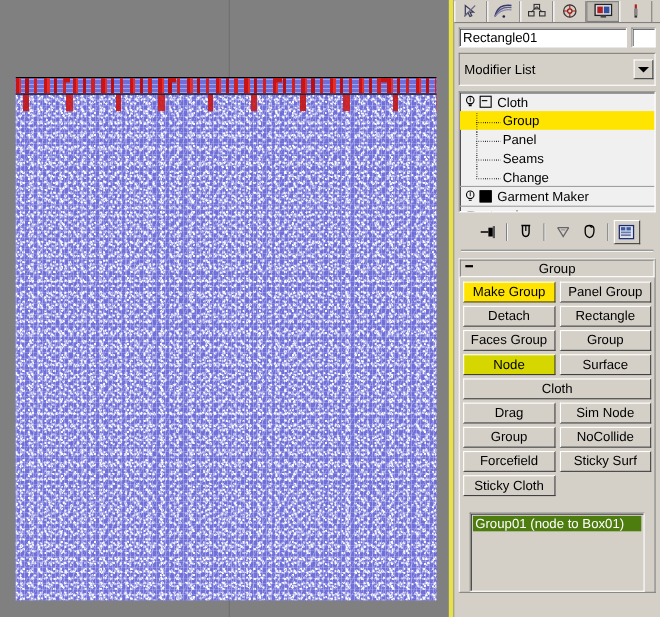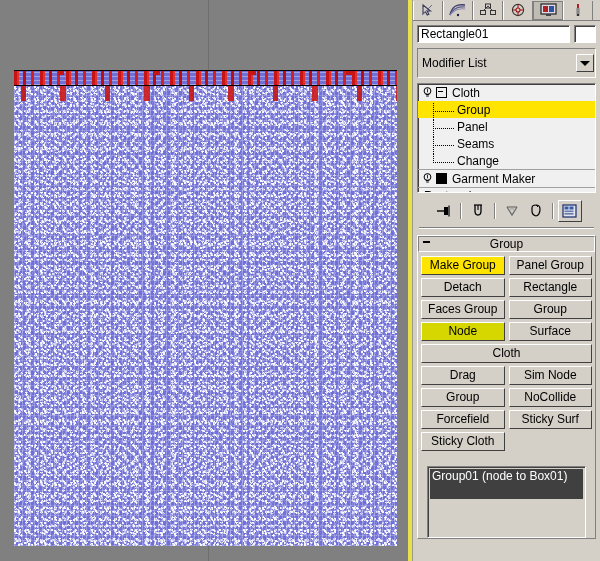--- a/index.html
+++ b/index.html
@@ -240,22 +240,22 @@
   .btn.spacer{visibility:hidden;}
 
   
   .listbox{
     margin:8px 9px 0 9px;height:72px;background:#d4d0c8;
     border:1px solid;border-color:#808080 #fff #fff #808080;
     box-shadow:inset 1px 1px 0 #404040;
     box-sizing:border-box;padding:2px;overflow:hidden;
   }
   .listitem{
-    height:30px;line-height:14px;font-size:12px;color:#fff;
-    background:#404040;padding-left:2px;white-space:nowrap;
+    height:14px;line-height:14px;font-size:12px;color:#fff;
+    background:#4d7c0f;padding-left:2px;white-space:nowrap;
   }
 </style>
 </head>
 <body>
 
 <div id="app">
 
   <div id="viewport">
     <div class="vp-divider" style="left:208px;"></div>
 

